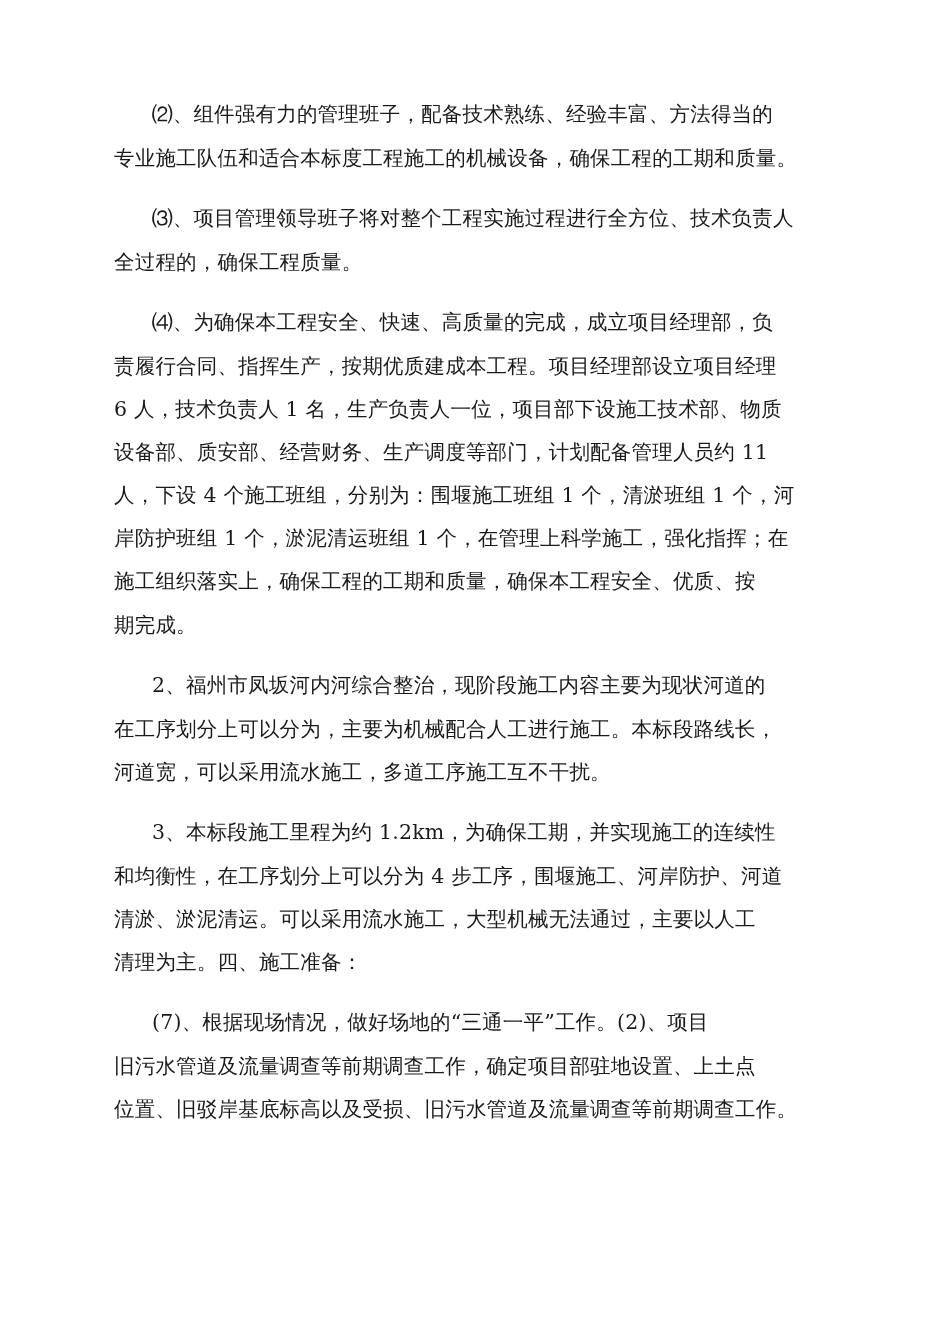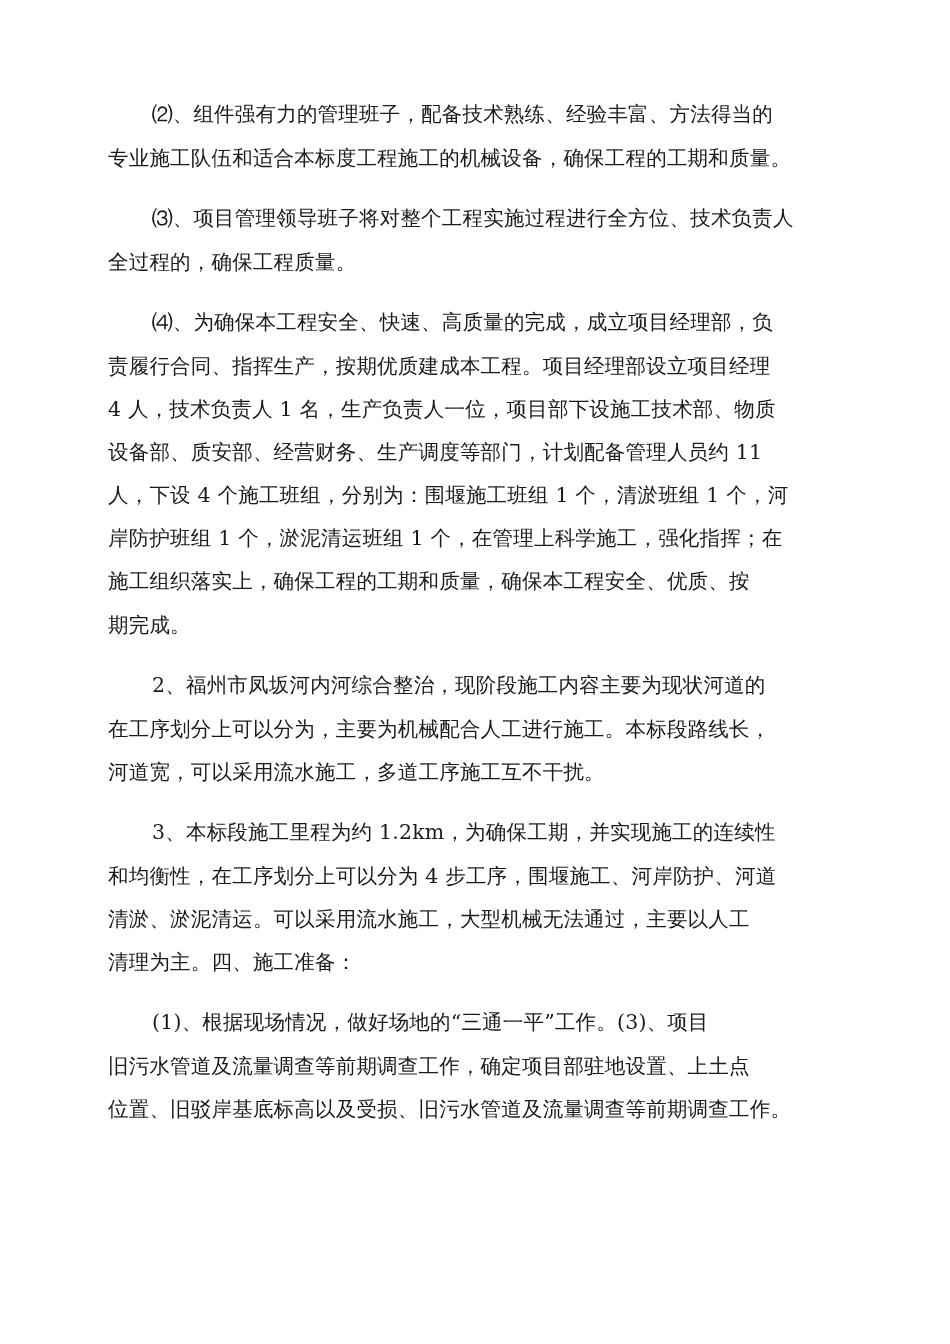--- a/index.html
+++ b/index.html
@@ -1,19 +1,19 @@
 <!DOCTYPE html>
 <html><head>
 <meta charset="utf-8">
 <style>
   html, body { margin: 0; padding: 0; background: #ffffff; }
   body { width: 950px; height: 1344px; position: relative; overflow: hidden;
          font-family: "DejaVu Serif", "Liberation Serif", serif; color: #1a1a1a; }
   .page { position: absolute; left: 0; top: 0; width: 950px; height: 1344px; background: #fff; }
-  .line { position: absolute; left: 108px; width: 720px; font-size: 20.5px; line-height: 28px;
+  .line { position: absolute; left: 114px; width: 720px; font-size: 20.5px; line-height: 28px;
           white-space: nowrap; letter-spacing: 0.2px; }
   .line.indent { left: 152px; }
 </style>
 </head>
 <body>
 
 <div class="page">
 
   <div>
     <div class="line indent" style="top:100px">⑵、组件强有力的管理班子，配备技术熟练、经验丰富、方法得当的</div>
@@ -21,21 +21,21 @@
   </div>
 
   <div>
     <div class="line indent" style="top:204px">⑶、项目管理领导班子将对整个工程实施过程进行全方位、技术负责人</div>
     <div class="line" style="top:248px">全过程的，确保工程质量。</div>
   </div>
 
   <div>
     <div class="line indent" style="top:308px">⑷、为确保本工程安全、快速、高质量的完成，成立项目经理部，负</div>
     <div class="line" style="top:352px">责履行合同、指挥生产，按期优质建成本工程。项目经理部设立项目经理</div>
-    <div class="line" style="top:395px">4 人，技术负责人 1 名，生产负责人一位，项目部下设施工技术部、物质</div>
+    <div class="line" style="top:395px">6 人，技术负责人 1 名，生产负责人一位，项目部下设施工技术部、物质</div>
     <div class="line" style="top:438px">设备部、质安部、经营财务、生产调度等部门，计划配备管理人员约 11</div>
     <div class="line" style="top:481px">人，下设 4 个施工班组，分别为：围堰施工班组 1 个，清淤班组 1 个，河</div>
     <div class="line" style="top:524px">岸防护班组 1 个，淤泥清运班组 1 个，在管理上科学施工，强化指挥；在</div>
     <div class="line" style="top:567px">施工组织落实上，确保工程的工期和质量，确保本工程安全、优质、按</div>
     <div class="line" style="top:611px">期完成。</div>
   </div>
 
   <div>
     <div class="line indent" style="top:671px">2、福州市凤坂河内河综合整治，现阶段施工内容主要为现状河道的</div>
     <div class="line" style="top:715px">在工序划分上可以分为，主要为机械配合人工进行施工。本标段路线长，</div>
@@ -43,18 +43,18 @@
   </div>
 
   <div>
     <div class="line indent" style="top:818px">3、本标段施工里程为约 1.2km，为确保工期，并实现施工的连续性</div>
     <div class="line" style="top:862px">和均衡性，在工序划分上可以分为 4 步工序，围堰施工、河岸防护、河道</div>
     <div class="line" style="top:905px">清淤、淤泥清运。可以采用流水施工，大型机械无法通过，主要以人工</div>
     <div class="line" style="top:948px">清理为主。四、施工准备：</div>
   </div>
 
   <div>
-    <div class="line indent" style="top:1008px">(1)、根据现场情况，做好场地的“三通一平”工作。(3)、项目</div>
+    <div class="line indent" style="top:1008px">(7)、根据现场情况，做好场地的“三通一平”工作。(2)、项目</div>
     <div class="line" style="top:1052px">旧污水管道及流量调查等前期调查工作，确定项目部驻地设置、上土点</div>
     <div class="line" style="top:1095px">位置、旧驳岸基底标高以及受损、旧污水管道及流量调查等前期调查工作。</div>
   </div>
 
 </div>
 
 </body></html>

